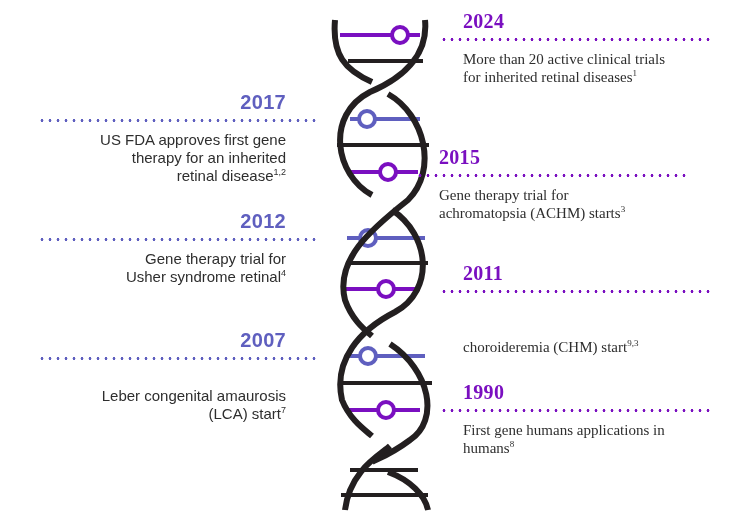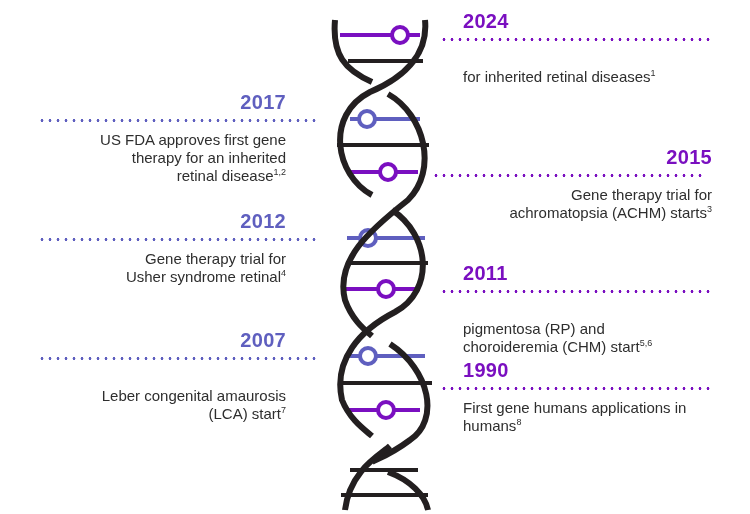--- a/index.html
+++ b/index.html
@@ -8,21 +8,21 @@
     .dna { position: absolute; left: 0; top: 0; width: 750px; height: 514px; }
     .event { position: absolute; }
     .year { font-weight: bold; font-size: 20px; line-height: 22px; letter-spacing: 0.3px; }
     .dots { height: 3px; margin-top: 6px;
             background-image: radial-gradient(circle, var(--c) 1.3px, transparent 1.6px);
             background-size: 8px 3px; background-repeat: repeat-x; }
     .desc { font-size: 15px; line-height: 18px; margin-top: 9px; color: #2e2e2e; }
     .desc sup { font-size: 9px; vertical-align: 6px; line-height: 0; }
     .left { text-align: right; }
     .left .year, .left .desc { padding-right: 30px; }
-    .right { text-align: left; }
+    .right { text-align: left; font-family: Liberation Serif, serif; }
     .right .year, .right .desc { padding-left: 23px; }
   </style>
 </head>
 <body>
 
 <svg class="dna" viewBox="0 0 750 514" xmlns="http://www.w3.org/2000/svg">
 
   <g stroke="#231f20" stroke-width="4" stroke-linecap="butt">
     <line x1="348" y1="61" x2="423" y2="61"></line>
     <line x1="337" y1="145" x2="429" y2="145"></line>
@@ -52,36 +52,36 @@
   <g fill="none" stroke="#231f20" stroke-width="6" stroke-linecap="butt">
     <path d="M335 20 C 332 55, 345 70, 372 82 M 388 94 C 425 115, 438 170, 408 200 C 370 230, 335 260, 345 300 C 352 320, 365 330, 372 336 M 390 344 C 430 370, 440 420, 410 440 C 390 455, 375 460, 372 462 M 388 472 C 410 480, 425 495, 428 510"></path>
     <path d="M425 20 C 428 50, 410 75, 370 92 C 325 115, 335 175, 372 195 M 392 210 C 430 235, 435 290, 395 312 C 360 330, 333 360, 342 400 C 350 420, 365 430, 372 436 M 390 446 C 380 455, 350 470, 345 510"></path>
   </g>
 </svg>
 
 <div class="event right" style="left:440px; top:10px; width:280px; color:#7a0fc0;">
   <div class="year">2024</div>
   <div class="dots" style="--c:#7a0fc0; width:272px;"></div>
   <div class="desc">
-    <br>
+    <span>More than 20 active clinical trials</span><br>
     <span>for inherited retinal diseases</span><sup>1</sup>
   </div>
 </div>
 
 <div class="event left" style="left:38px; top:91px; width:278px; color:#5f5fbf;">
   <div class="year">2017</div>
   <div class="dots" style="--c:#5f5fbf; width:278px;"></div>
   <div class="desc">
     <span>US FDA approves first gene</span><br>
     <span>therapy for an inherited</span><br>
     <span>retinal disease</span><sup>1,2</sup>
   </div>
 </div>
 
-<div class="event right" style="left:432px; top:146px; width:280px; color:#7a0fc0;text-align:right;">
+<div class="event right" style="left:416px; top:146px; width:280px; color:#7a0fc0;">
   <div class="year">2015</div>
   <div class="dots" style="--c:#7a0fc0; width:272px;"></div>
   <div class="desc">
     <span>Gene therapy trial for</span><br>
     <span>achromatopsia (ACHM) starts</span><sup>3</sup>
   </div>
 </div>
 
 <div class="event left" style="left:38px; top:210px; width:278px; color:#5f5fbf;">
   <div class="year">2012</div>
@@ -90,35 +90,35 @@
     <span>Gene therapy trial for</span><br>
     <span>Usher syndrome retinal</span><sup>4</sup>
   </div>
 </div>
 
 <div class="event right" style="left:440px; top:262px; width:280px; color:#7a0fc0;">
   <div class="year">2011</div>
   <div class="dots" style="--c:#7a0fc0; width:272px;"></div>
   <div class="desc">
     <br>
-    <span>pigmentosa (RP) and</span><br>
-    <span>choroideremia (CHM) start</span><sup>5,6</sup>
+    <br>
+    <span>choroideremia (CHM) start</span><sup>9,3</sup>
   </div>
 </div>
 
 <div class="event left" style="left:38px; top:329px; width:278px; color:#5f5fbf;">
   <div class="year">2007</div>
   <div class="dots" style="--c:#5f5fbf; width:278px;"></div>
   <div class="desc">
     <br>
     <span>Leber congenital amaurosis</span><br>
     <span>(LCA) start</span><sup>7</sup>
   </div>
 </div>
 
-<div class="event right" style="left:440px; top:359px; width:290px; color:#7a0fc0;">
+<div class="event right" style="left:440px; top:381px; width:290px; color:#7a0fc0;">
   <div class="year">1990</div>
   <div class="dots" style="--c:#7a0fc0; width:272px;"></div>
   <div class="desc">
     <span>First gene humans applications in</span><br>
     <span>humans</span><sup>8</sup>
   </div>
 </div>
 
 </body></html>

